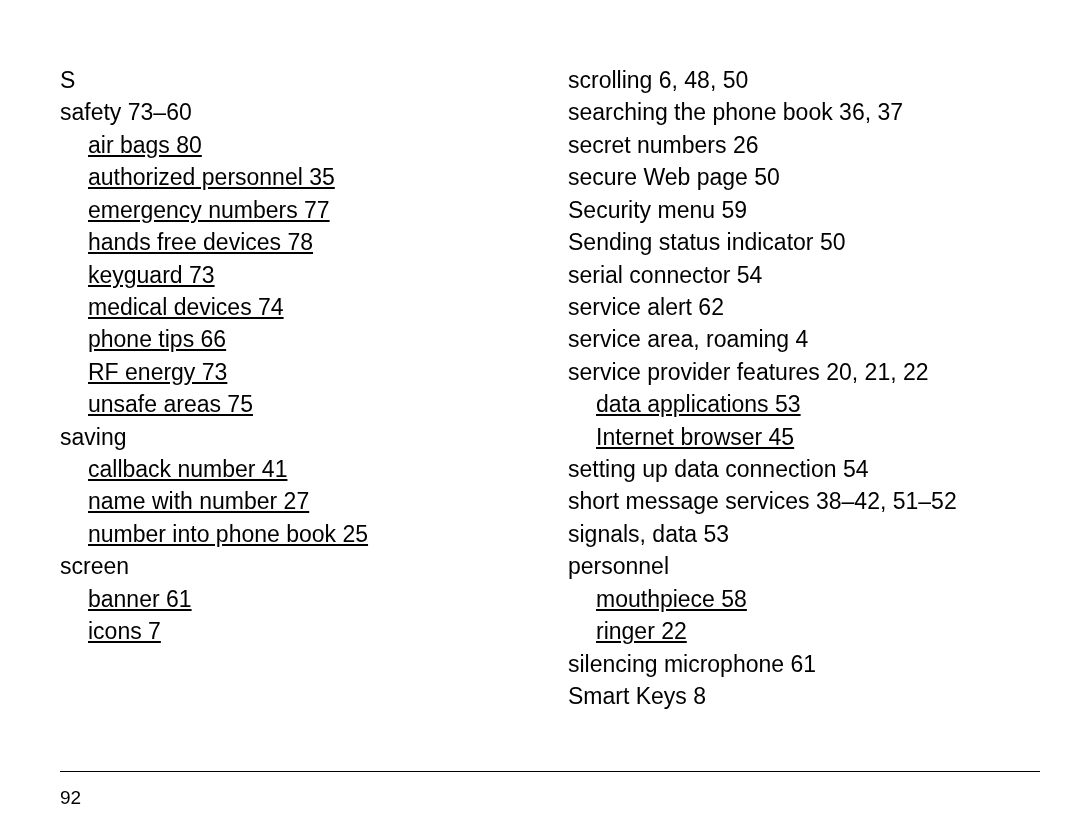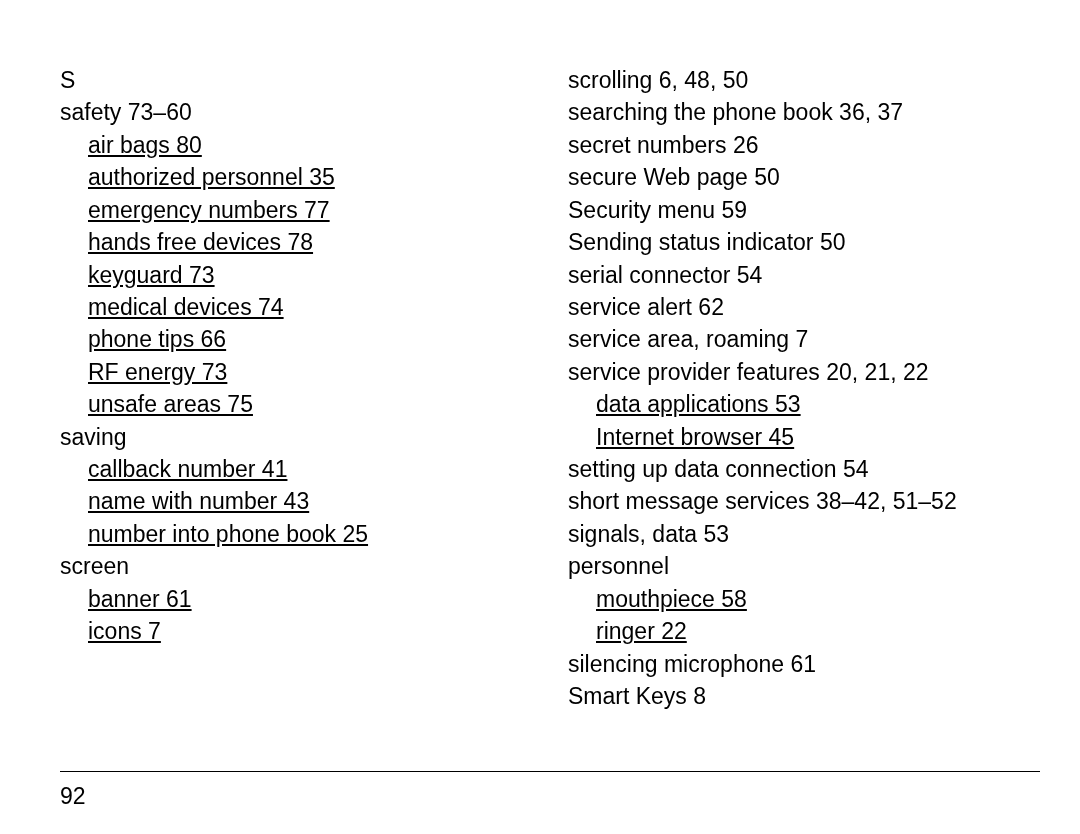--- a/index.html
+++ b/index.html
@@ -46,21 +46,21 @@
       position: absolute;
       left: 60px;
       right: 40px;
       bottom: 62px;
       border-top: 1px solid #000;
     }
     .page-number {
       position: absolute;
       left: 60px;
       bottom: 22px;
-      font-size: 23px;
+      font-size: 19px;
     }
   </style>
 </head>
 <body>
 
 <div class="page-content">
   <div class="column col-left">
     <div class="section-head">S</div>
     <div id="col-left">
         <div class="entry">safety 73–60</div>
@@ -68,38 +68,38 @@
         <div class="subentry">authorized personnel 35</div>
         <div class="subentry">emergency numbers 77</div>
         <div class="subentry">hands free devices 78</div>
         <div class="subentry">keyguard 73</div>
         <div class="subentry">medical devices 74</div>
         <div class="subentry">phone tips 66</div>
         <div class="subentry">RF energy 73</div>
         <div class="subentry">unsafe areas 75</div>
         <div class="entry">saving</div>
         <div class="subentry">callback number 41</div>
-        <div class="subentry">name with number 43</div>
+        <div class="subentry">name with number 27</div>
         <div class="subentry">number into phone book 25</div>
         <div class="entry">screen</div>
         <div class="subentry">banner 61</div>
         <div class="subentry">icons 7</div>
       </div>
   </div>
   <div class="column col-right">
     <div id="col-right">
         <div class="entry">scrolling 6, 48, 50</div>
         <div class="entry">searching the phone book 36, 37</div>
         <div class="entry">secret numbers 26</div>
         <div class="entry">secure Web page 50</div>
         <div class="entry">Security menu 59</div>
         <div class="entry">Sending status indicator 50</div>
         <div class="entry">serial connector 54</div>
         <div class="entry">service alert 62</div>
-        <div class="entry">service area, roaming 7</div>
+        <div class="entry">service area, roaming 4</div>
         <div class="entry">service provider features 20, 21, 22</div>
         <div class="subentry">data applications 53</div>
         <div class="subentry">Internet browser 45</div>
         <div class="entry">setting up data connection 54</div>
         <div class="entry">short message services 38–42, 51–52</div>
         <div class="entry">signals, data 53</div>
         <div class="entry">personnel</div>
         <div class="subentry">mouthpiece 58</div>
         <div class="subentry">ringer 22</div>
         <div class="entry">silencing microphone 61</div>

